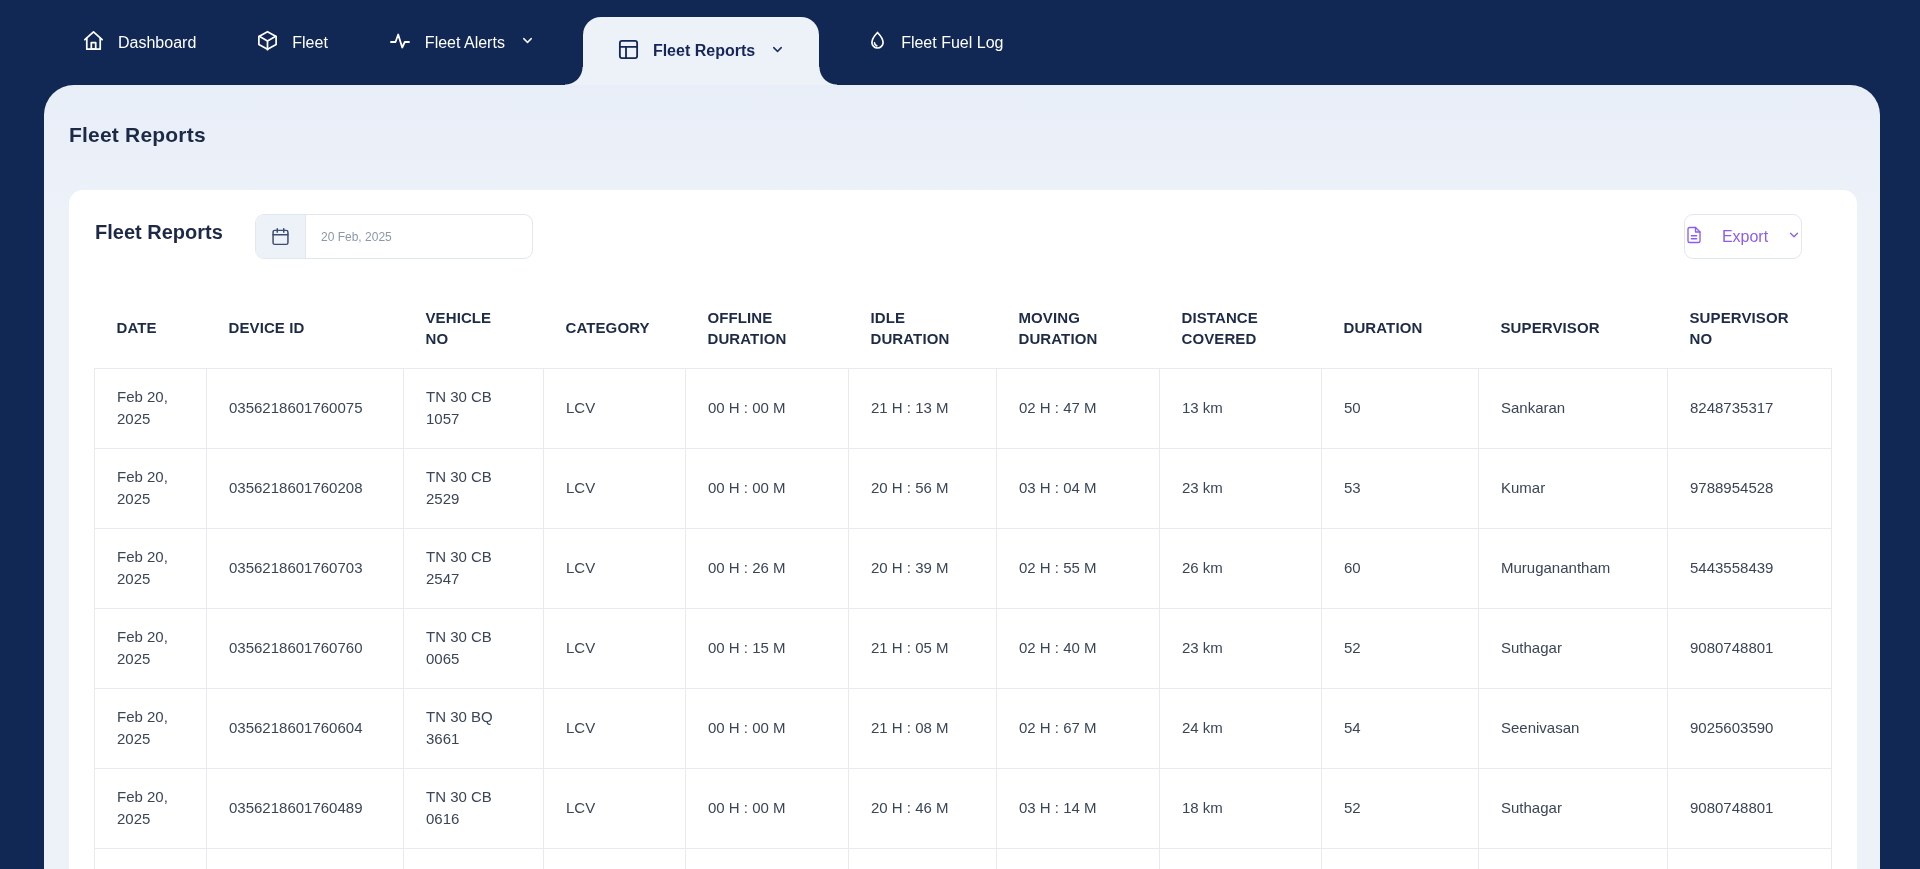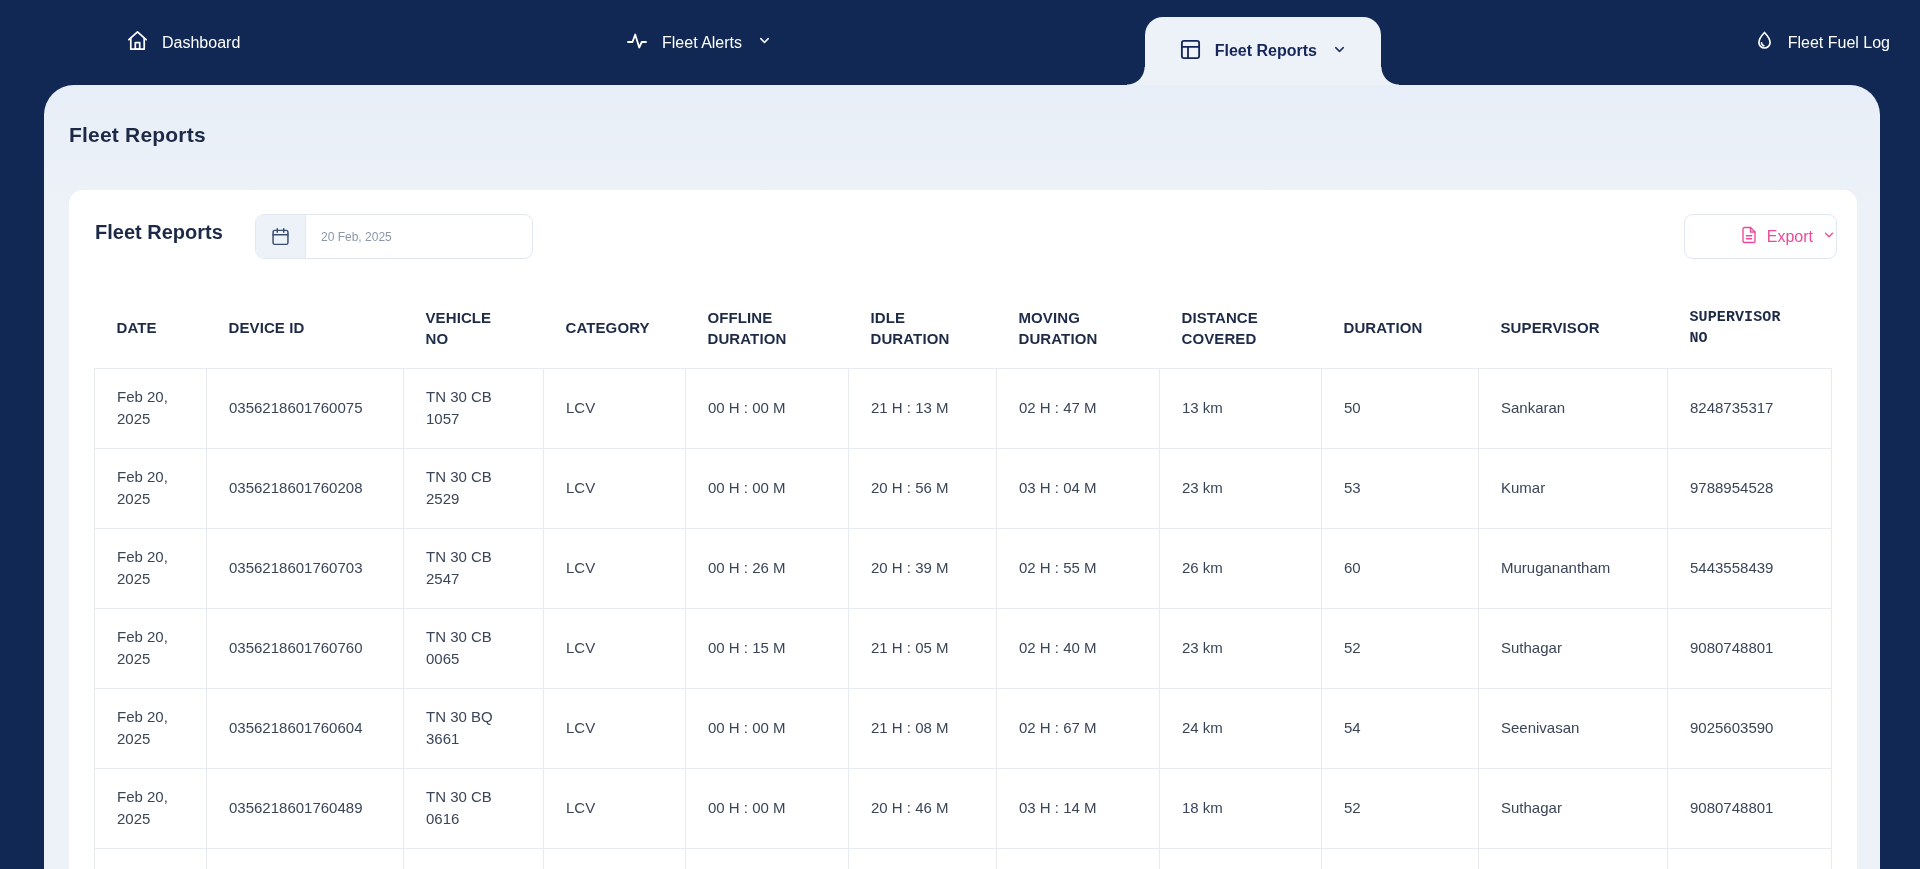--- a/index.html
+++ b/index.html
@@ -1,20 +1,20 @@
 <!DOCTYPE html>
 <html><head>
 <meta charset="utf-8">
 <style>
   * { margin:0; padding:0; box-sizing:border-box; }
   html,body { width:1920px; height:869px; overflow:hidden; }
   body { font-family:"Liberation Sans", sans-serif; background:#112754; position:relative; }
 
   
-  .navbar { position:absolute; top:0; left:0; width:1920px; height:85px; display:flex; align-items:stretch; padding-left:96px;justify-content:space-between; }
+  .navbar { position:absolute; top:0; left:0; width:1920px; height:85px; display:flex; align-items:stretch; padding-left:52px; }
   .nav-item { display:flex; align-items:center; gap:13px; color:#ffffff; font-size:16px; font-weight:500; padding:0 30px; cursor:pointer; }
   .nav-item svg { flex:0 0 auto; }
   .nav-chevron { margin-left:2px; opacity:.95; }
 
   .nav-tab-active { align-self:flex-end; height:68px; margin:0 18px; padding:0 34px; display:flex; align-items:center; gap:13px;
     background:#edf2f9; color:#14265a; font-size:16px; font-weight:600; border-radius:18px 18px 0 0; position:relative; cursor:pointer; }
   .nav-tab-active::before { content:""; position:absolute; left:-18px; bottom:0; width:18px; height:18px;
     background:radial-gradient(circle 18px at 0 0, rgba(0,0,0,0) 17px, #edf2f9 18px); }
   .nav-tab-active::after { content:""; position:absolute; right:-18px; bottom:0; width:18px; height:18px;
     background:radial-gradient(circle 18px at 100% 0, rgba(0,0,0,0) 17px, #edf2f9 18px); }
@@ -27,35 +27,35 @@
   .card { position:absolute; left:25px; top:105px; width:1788px; height:700px; background:#ffffff; border-radius:14px; }
   .card-title { position:absolute; left:26px; top:31px; font-size:20px; font-weight:700; color:#1c2a47; }
 
   
   .date-picker { position:absolute; left:186px; top:24px; width:278px; height:45px; border:1px solid #e1e7f0; border-radius:9px;
     background:#ffffff; display:flex; align-items:stretch; overflow:hidden; cursor:pointer; }
   .date-icon-box { width:50px; background:#edf1f8; border-right:1px solid #e1e7f0; display:flex; align-items:center; justify-content:center; color:#3c4c71; }
   .date-value { display:flex; align-items:center; padding-left:15px; font-size:12px; color:#8d97a9; }
 
   
-  .export-btn { position:absolute; left:1615px; top:24px; width:153px; height:45px; background:#ffffff; border:1px solid #e1e7f0;
-    border-radius:9px; display:flex; align-items:center; justify-content:flex-end; gap:9px; color:#ec4899; font-size:16px; font-weight:500; cursor:pointer; }
+  .export-btn { position:absolute; left:1615px; top:24px; width:118px; height:45px; background:#ffffff; border:1px solid #e1e7f0;
+    border-radius:9px; display:flex; align-items:center; justify-content:space-between; gap:9px; color:#8b5cf6; font-size:16px; font-weight:500; cursor:pointer; }
 
   
   .table-wrap { position:absolute; left:25px; top:98px; width:1738px; }
   table { width:1737px; border-collapse:collapse; table-layout:fixed; }
   thead th { text-align:left; vertical-align:middle; height:80px; padding:0 10px 0 22px; font-size:15px; font-weight:700;
     color:#1e2b47; line-height:1.4; letter-spacing:.1px; white-space:normal; }
   thead th span { display:inline-block; }
   th.h2 span  { max-width:80px; }
   th.h4 span  { max-width:95px; }
   th.h5 span  { max-width:95px; }
   th.h6 span  { max-width:95px; }
   th.h7 span  { max-width:100px; }
-  th.h10 span { max-width:108px;font-family:Liberation Mono, monospace; }
+  th.h10 span { max-width:108px; }
   tbody td { border:1px solid #e7eaef; height:80px; vertical-align:middle; padding:6px 12px 6px 22px; font-size:15px;
     color:#3b4558; line-height:1.45; background:#ffffff; }
   td.c0 span { display:inline-block; max-width:62px; }
   td.c2 span { display:inline-block; max-width:86px; }
   tr.partial td { height:40px; border-bottom:none; }
 </style>
 </head>
 <body>
 
 <nav class="navbar">
@@ -64,20 +64,30 @@
     <span>
       <svg width="23" height="23" viewBox="0 0 24 24" fill="none" stroke="currentColor" stroke-width="1.8" stroke-linecap="round" stroke-linejoin="round">
           <path d="M3 11.2 12 3l9 8.2"></path>
           <path d="M5 9.4V21h14V9.4"></path>
           <rect x="9.7" y="14.2" width="4.6" height="6.8"></rect>
         </svg>
     </span>
     <span>Dashboard</span>
   </div>
 
+  <div class="nav-item">
+    <span>
+      <svg width="23" height="23" viewBox="0 0 24 24" fill="none" stroke="currentColor" stroke-width="1.8" stroke-linecap="round" stroke-linejoin="round">
+          <path d="M21 16.2V7.8L12 2.8 3 7.8v8.4l9 5 9-5z"></path>
+          <path d="M3.4 7.6 12 12.4l8.6-4.8"></path>
+          <path d="M12 21.6v-9.2"></path>
+        </svg>
+    </span>
+    <span>Fleet</span>
+  </div>
 
   <div class="nav-item">
     <span>
       <svg width="24" height="24" viewBox="0 0 24 24" fill="none" stroke="currentColor" stroke-width="1.8" stroke-linecap="round" stroke-linejoin="round">
           <polyline points="3 13 7.5 13 10.2 5.5 14.2 18.5 16.8 13 21 13"></polyline>
         </svg>
     </span>
     <span>Fleet Alerts</span>
     <span class="nav-chevron">
       <svg width="15" height="15" viewBox="0 0 24 24" fill="none" stroke="currentColor" stroke-width="2.4" stroke-linecap="round" stroke-linejoin="round">

